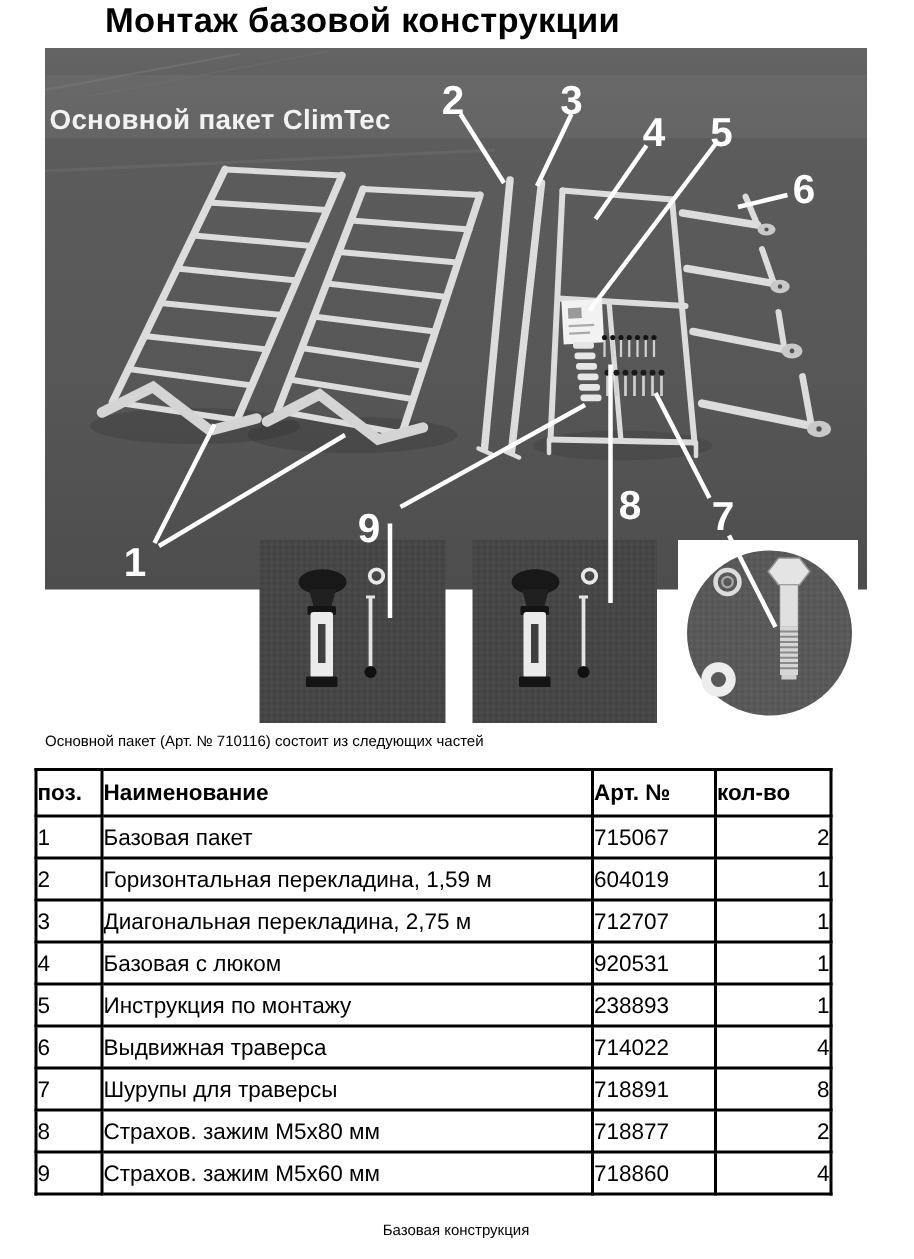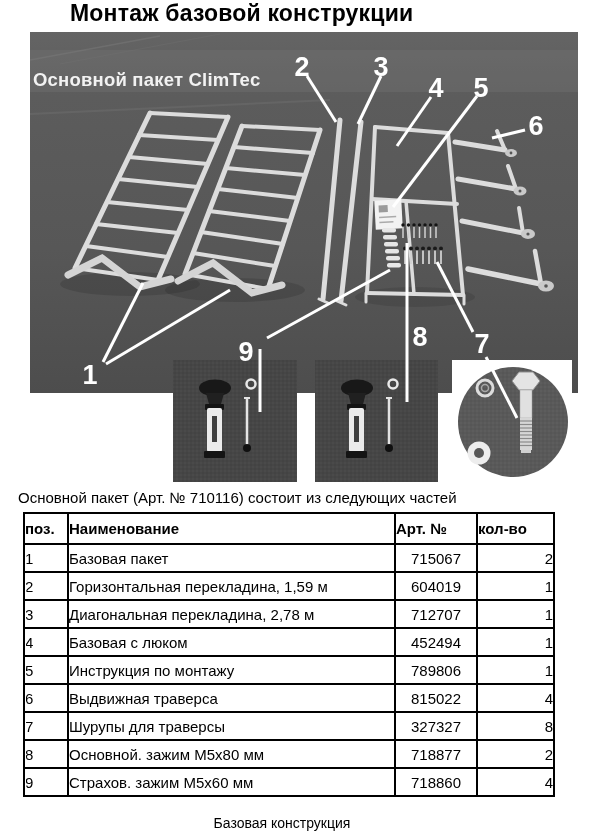--- a/index.html
+++ b/index.html
@@ -5,43 +5,43 @@
   html,body{margin:0;padding:0;}
   body{
     width:609px;height:839px;position:relative;background:#ffffff;
     font-family:"Liberation Sans", sans-serif;color:#000;overflow:hidden;
   }
   .page-title{
     position:absolute;left:70px;top:0;margin:0;
     font-size:23px;font-weight:bold;letter-spacing:.2px;white-space:nowrap;text-align:center;
   }
   .photo-wrap{position:absolute;left:30px;top:32px;width:548px;height:453px;}
-  .caption{position:absolute;left:18px;top:489px;font-size:15px;white-space:nowrap;}
+  .caption{position:absolute;left:30px;top:489px;font-size:10px;white-space:nowrap;}
   table.parts{
     position:absolute;left:23px;top:512px;border-collapse:collapse;
     border:2px solid #000;table-layout:fixed;
   }
   table.parts th, table.parts td{
     border:2px solid #000;font-size:15px;vertical-align:middle;
     padding:0;overflow:hidden;white-space:nowrap;
   }
   table.parts th{height:29px;font-weight:bold;text-align:left;}
   table.parts td{height:26px;}
   .c-pos{width:42px;}
   .c-name{width:325px;}
   .c-art{width:80px;}
   .c-qty{width:75px;}
-  th.c-pos, td.c-pos{padding-left:9px;border-radius:11px;}
+  th.c-pos, td.c-pos{padding-left:9px;}
   th.c-name, td.c-name{padding-left:10px;}
   th.c-art{text-align:center;}
-  td.c-art{text-align:center;padding-right:6px;}
+  td.c-art{text-align:left;padding-right:6px;}
   th.c-qty{text-align:center;}
   td.c-qty{text-align:right;padding-right:8px;}
   .page-footer{
-    position:absolute;left:15px;top:815px;width:534px;text-align:center;font-size:14px;
+    position:absolute;left:37px;top:815px;width:534px;text-align:center;font-size:10px;
   }
   .co{font:bold 27px "Liberation Sans",sans-serif;fill:#ffffff;}
   .pl{font:bold 18.5px "Liberation Sans",sans-serif;fill:#f2f2f2;letter-spacing:.2px;}
   .cl{stroke:#ffffff;stroke-width:3;}
   .metal{stroke:#dcdcdc;}
 </style>
 </head>
 <body>
 
 <h1 class="page-title">Монтаж базовой конструкции</h1>
@@ -308,51 +308,51 @@
         <td class="c-qty">2</td>
       </tr>
       <tr>
         <td class="c-pos">2</td>
         <td class="c-name">Горизонтальная перекладина, 1,59 м</td>
         <td class="c-art">604019</td>
         <td class="c-qty">1</td>
       </tr>
       <tr>
         <td class="c-pos">3</td>
-        <td class="c-name">Диагональная перекладина, 2,78 м</td>
+        <td class="c-name">Диагональная перекладина, 2,75 м</td>
         <td class="c-art">712707</td>
         <td class="c-qty">1</td>
       </tr>
       <tr>
         <td class="c-pos">4</td>
         <td class="c-name">Базовая с люком</td>
-        <td class="c-art">452494</td>
+        <td class="c-art">920531</td>
         <td class="c-qty">1</td>
       </tr>
       <tr>
         <td class="c-pos">5</td>
         <td class="c-name">Инструкция по монтажу</td>
-        <td class="c-art">789806</td>
+        <td class="c-art">238893</td>
         <td class="c-qty">1</td>
       </tr>
       <tr>
         <td class="c-pos">6</td>
         <td class="c-name">Выдвижная траверса</td>
-        <td class="c-art">815022</td>
+        <td class="c-art">714022</td>
         <td class="c-qty">4</td>
       </tr>
       <tr>
         <td class="c-pos">7</td>
         <td class="c-name">Шурупы для траверсы</td>
-        <td class="c-art">327327</td>
+        <td class="c-art">718891</td>
         <td class="c-qty">8</td>
       </tr>
       <tr>
         <td class="c-pos">8</td>
-        <td class="c-name">Основной. зажим M5x80 мм</td>
+        <td class="c-name">Страхов. зажим M5x80 мм</td>
         <td class="c-art">718877</td>
         <td class="c-qty">2</td>
       </tr>
       <tr>
         <td class="c-pos">9</td>
         <td class="c-name">Страхов. зажим M5x60 мм</td>
         <td class="c-art">718860</td>
         <td class="c-qty">4</td>
       </tr>
     </tbody>

